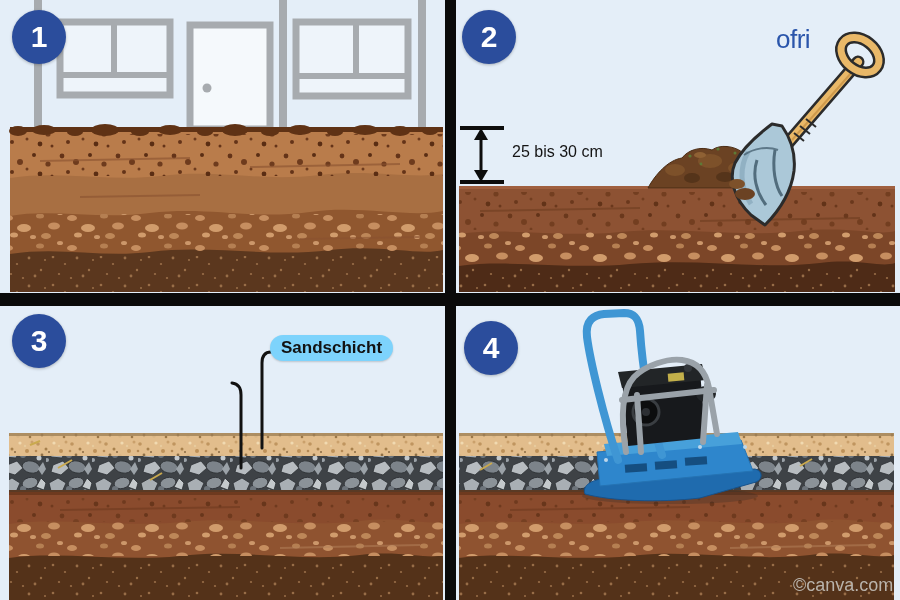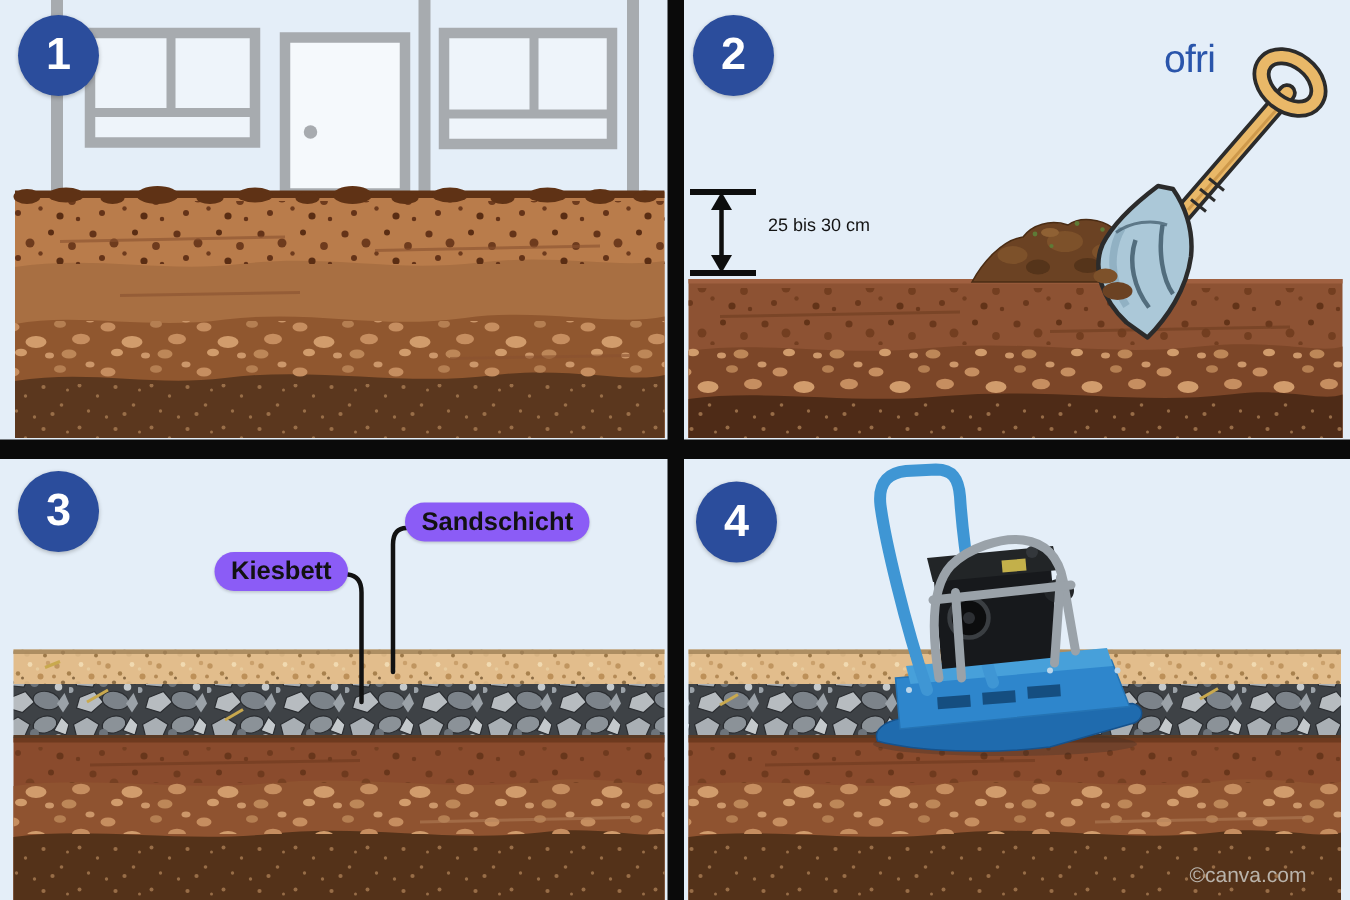--- a/index.html
+++ b/index.html
@@ -9,26 +9,26 @@
   .divider-v{position:absolute;left:445px;top:0;width:11px;height:600px;background:#0a0a0a;}
   .divider-h{position:absolute;left:0;top:293px;width:900px;height:13px;background:#0a0a0a;}
   .badge{position:absolute;width:54px;height:54px;border-radius:50%;background:#2b4d9c;color:#ffffff;
          font-weight:bold;font-size:30px;display:flex;align-items:center;justify-content:center;
          box-shadow:0 1px 3px rgba(0,0,0,.25);}
   .badge1{left:12px;top:10px;}
   .badge2{left:462px;top:10px;}
   .badge3{left:12px;top:314px;}
   .badge4{left:464px;top:321px;}
   .logo{position:absolute;left:776px;top:24px;font-size:26px;font-weight:normal;color:#2a55ab;letter-spacing:-0.5px;}
-  .depth-label{position:absolute;left:512px;top:143px;font-size:12px;color:#141414;}
-  .pill{position:absolute;background:#8b5cf6;border-radius:14px;padding:3px 11px;font-weight:bold;
+  .depth-label{position:absolute;left:512px;top:143px;font-size:16px;color:#141414;}
+  .pill{position:absolute;background:#7dd3fc;border-radius:14px;padding:3px 11px;font-weight:bold;
         font-size:17px;color:#121212;box-shadow:0 1px 2px rgba(0,0,0,.18);white-space:nowrap;}
   .pill-sand{left:270px;top:335px;}
   .pill-kies{left:143px;top:368px;}
-  .watermark{position:absolute;left:793px;top:575px;font-size:14px;color:#b9b3ab;}
+  .watermark{position:absolute;left:793px;top:575px;font-size:18px;color:#b9b3ab;}
 </style>
 </head>
 <body>
 
 <div class="canvas">
 
   <svg class="art" width="900" height="600" viewBox="0 0 900 600">
     <defs>
       <pattern id="sandP" width="34" height="20" patternUnits="userSpaceOnUse">
         <rect width="34" height="20" fill="#e2bd8c"></rect>
@@ -289,16 +289,15 @@
   <div class="divider-h"></div>
 
   <div class="badge badge1">1</div>
   <div class="badge badge2">2</div>
   <div class="badge badge3">3</div>
   <div class="badge badge4">4</div>
 
   <div class="logo">ofri</div>
   <div class="depth-label">25 bis 30 cm</div>
   <div class="pill pill-sand">Sandschicht</div>
-  <div class="pill pill-kies">Kiesbett</div>
   <div class="watermark">©canva.com</div>
 
 </div>
 
 </body></html>

